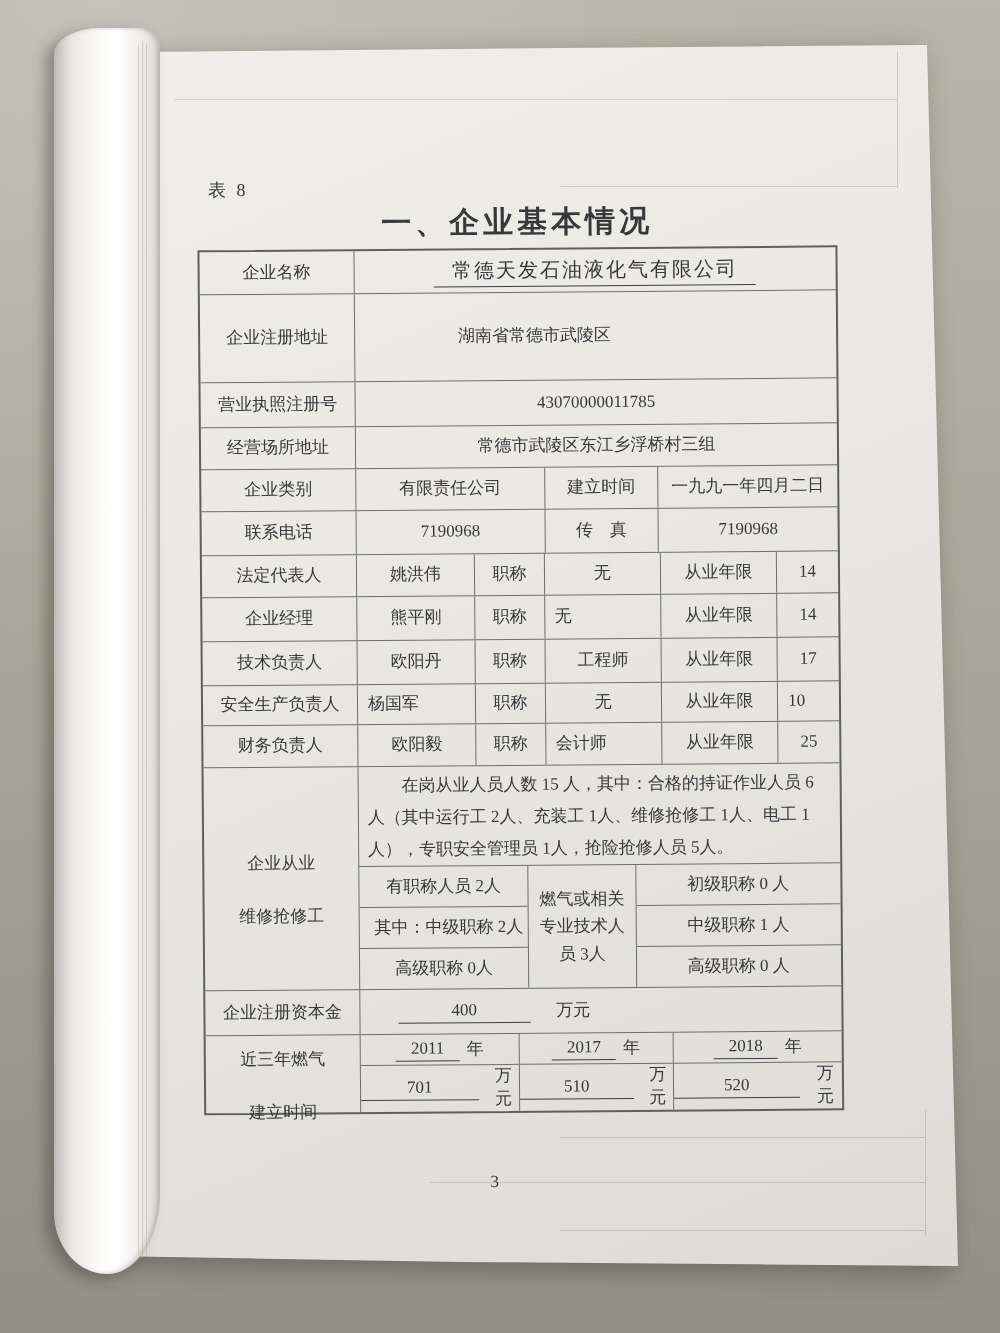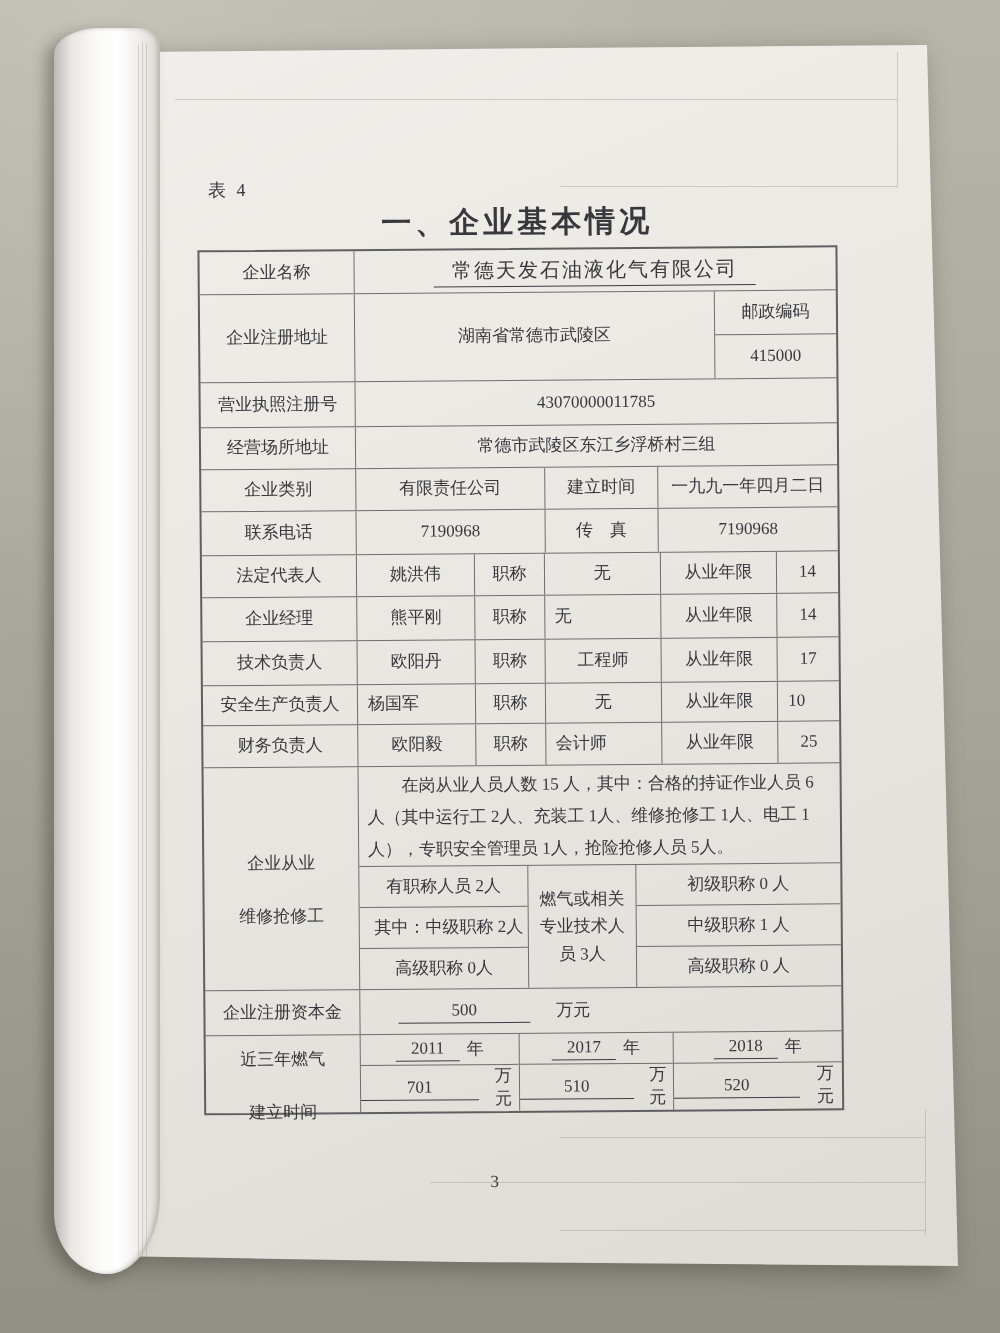--- a/index.html
+++ b/index.html
@@ -82,39 +82,35 @@
 
   <div class="ghost" style="left:175px;top:99px;width:722px;height:1px"></div>
   <div class="ghost" style="left:560px;top:186px;width:337px;height:1px"></div>
   <div class="ghost" style="left:897px;top:52px;width:1px;height:136px"></div>
   <div class="ghost" style="left:560px;top:1137px;width:365px;height:1px"></div>
   <div class="ghost" style="left:430px;top:1182px;width:495px;height:1px"></div>
   <div class="ghost" style="left:560px;top:1230px;width:365px;height:1px"></div>
   <div class="ghost" style="left:925px;top:1110px;width:1px;height:125px"></div>
 
   <div class="sheet-content">
-    <div class="form-label">表 4</div>
+    <div class="form-label">表 8</div>
     <div class="doc-title">一、企业基本情况</div>
 
     <div class="tbl">
 
       <div class="tr" style="height:42px">
         <div class="td" style="width:24.2%">企业名称</div>
         <div class="td" style="width:75.8%">
           <span class="u company">常德天发石油液化气有限公司</span>
         </div>
       </div>
 
       <div class="tr" style="height:88px">
         <div class="td" style="width:24.2%">企业注册地址</div>
         <div class="td" style="width:56.6%">湖南省常德市武陵区</div>
-        <div class="td stack" style="width:19.2%">
-          <div class="sub">邮政编码</div>
-          <div class="sub">415000</div>
-        </div>
       </div>
 
       <div class="tr" style="height:45px">
         <div class="td" style="width:24.2%">营业执照注册号</div>
         <div class="td" style="width:75.8%">43070000011785</div>
       </div>
 
       <div class="tr" style="height:42px">
         <div class="td" style="width:24.2%">经营场所地址</div>
         <div class="td" style="width:75.8%">常德市武陵区东江乡浮桥村三组</div>
@@ -198,21 +194,21 @@
               <div class="sc">中级职称 1 人</div>
               <div class="sc">高级职称 0 人</div>
             </div>
           </div>
         </div>
       </div>
 
       <div class="tr" style="height:45px">
         <div class="td" style="width:24.2%">企业注册资本金</div>
         <div class="td left" style="width:75.8%;padding-left:38px">
-          <span class="u cap">500</span>
+          <span class="u cap">400</span>
           <span style="margin-left:26px">万元</span>
         </div>
       </div>
 
       <div class="tr" style="height:78px">
         <div class="td two-line" style="width:24.2%;flex-direction:column">
           <div>近三年燃气</div>
           <div>建立时间</div>
         </div>
         <div class="td stack" style="width:25%">

